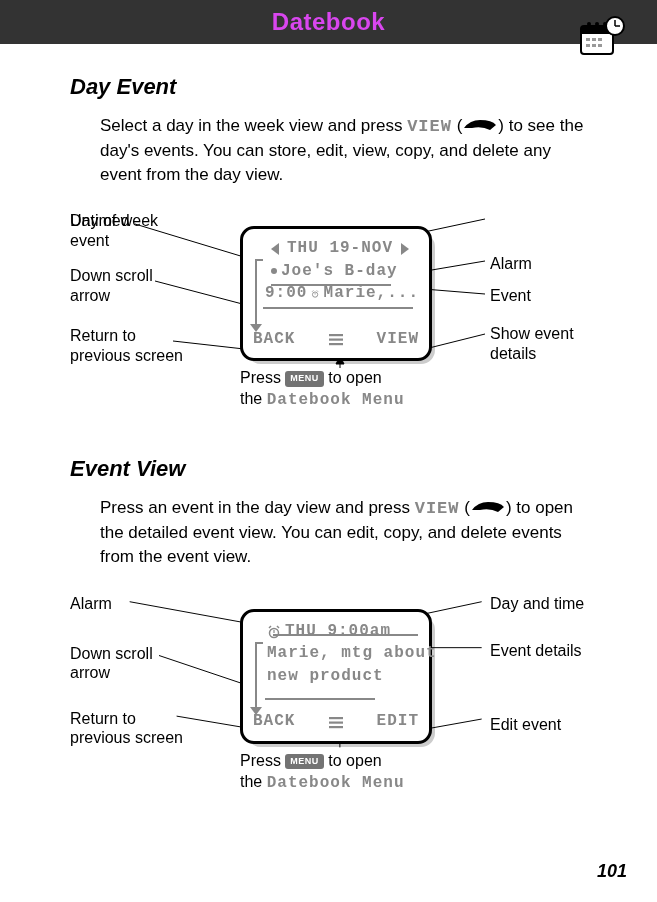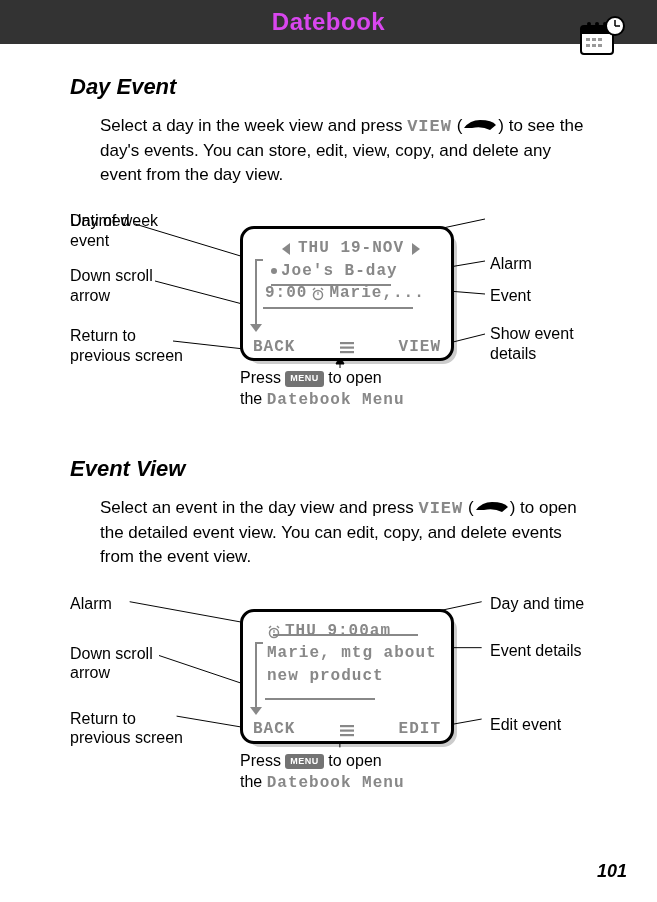--- a/index.html
+++ b/index.html
@@ -68,25 +68,25 @@
     width: 530px;
     height: 220px;
     margin: 0 auto 30px auto;
   }
 
   
   .screen {
     position: absolute;
     left: 170px;
     top: 20px;
-    width: 214px;
+    width: 192px;
     height: 135px;
     border: 3px solid #000;
     border-radius: 14px;
-    padding: 8px 10px 0 10px;
+    padding: 8px 10px 8px 10px;
     background: #fff;
     text-align: center;
   }
   .screen .shadow {
     position: absolute;
     left: 4px; top: 4px; right: -6px; bottom: -6px;
     border-radius: 14px;
     background: #ccc;
     z-index: -1;
   }
@@ -318,21 +318,21 @@
     <div class="callout right" style="left:420px; top:80px;">Event</div>
     <div class="callout right" style="left:420px; top:118px;">Show event<br>details</div>
 
     <div class="caption" style="left:170px; top:162px;">
       <span>Press </span><span class="menu-key">MENU</span><span> to open<br>the </span><span class="mono-grey">Datebook Menu</span>
     </div>
   </div>
 
   <h2>Event View</h2>
   <p class="para">
-    <span>Select an event in the day view and press </span><span class="view-word">VIEW</span><span> (</span><span class="key-icon"><svg viewBox="0 0 36 14">
+    <span>Press an event in the day view and press </span><span class="view-word">VIEW</span><span> (</span><span class="key-icon"><svg viewBox="0 0 36 14">
           <path d="M2 10 Q 8 2 18 2 Q 30 2 34 7 L 28 12 Q 20 8 10 10 Z" fill="#000"></path>
         </svg></span><span>) to open the detailed event view. You can edit, copy, and delete events from the event view.</span>
   </p>
 
   <div class="diagram" style="height:225px;">
     <svg class="overlay" viewBox="0 0 530 225">
       <g stroke="#000" stroke-width="1" fill="none">
         <line x1="55" y1="13" x2="192" y2="38"></line>
         <line x1="85" y1="68" x2="180" y2="100"></line>
         <line x1="103" y1="130" x2="192" y2="145"></line>

